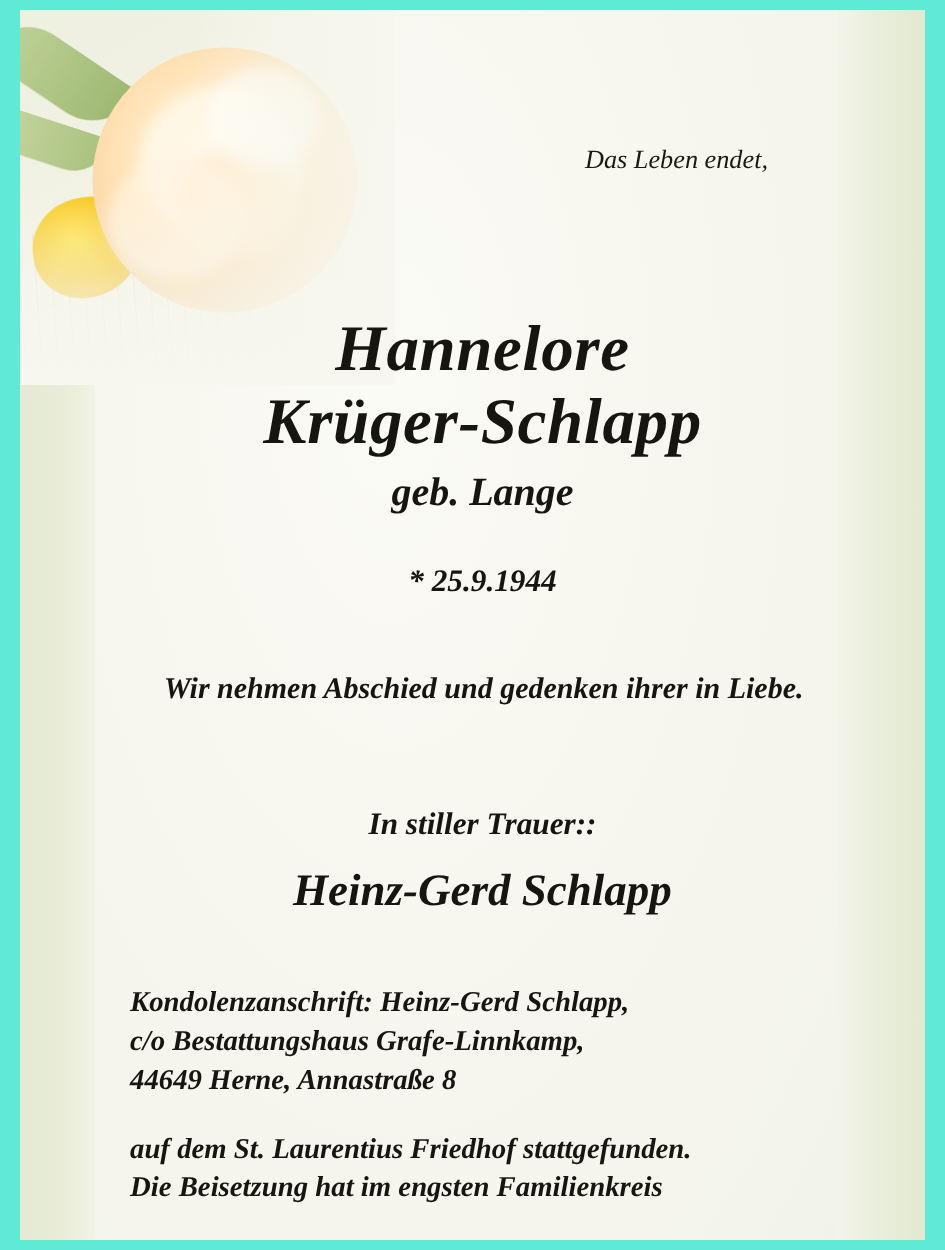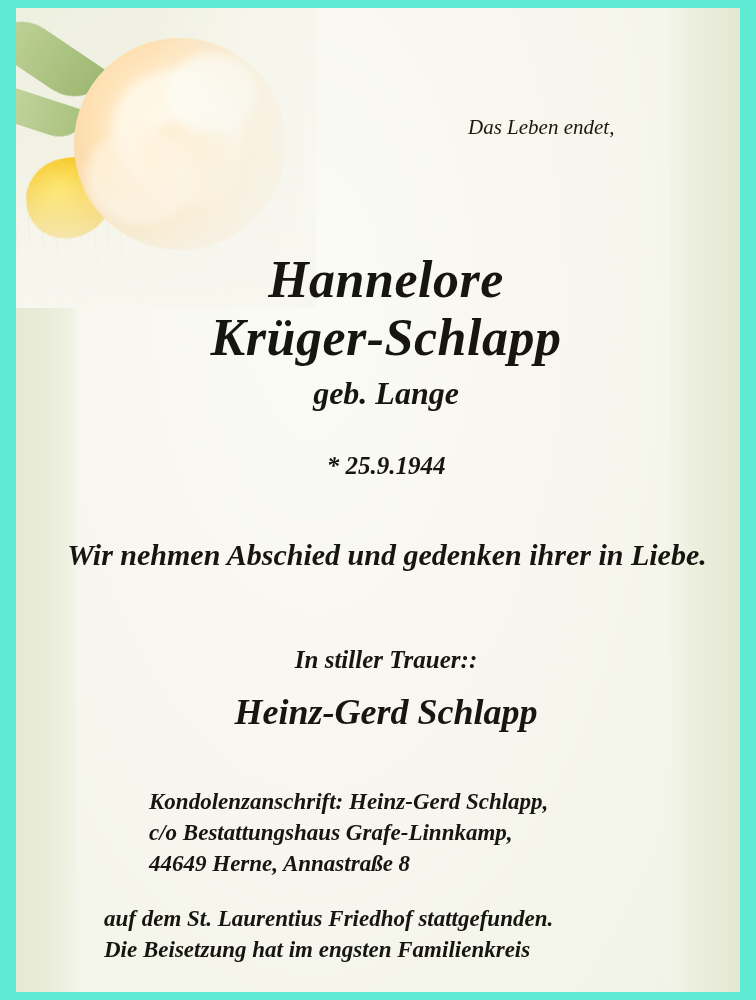--- a/index.html
+++ b/index.html
@@ -171,21 +171,21 @@
     margin-top: 12px;
   }
   .farewell {
     position: absolute;
     left: 46px;
     top: 530px;
     width: 650px;
     text-align: center;
     font-weight: bold;
     font-style: italic;
-    font-size: 30px;
+    font-size: 24px;
   }
   .mourners {
     position: absolute;
     left: 60px;
     top: 638px;
     width: 620px;
     text-align: center;
   }
   .mourn-head {
     font-weight: bold;
@@ -200,21 +200,20 @@
     line-height: 44px;
   }
   .address {
     position: absolute;
     left: 88px;
     top: 778px;
     font-weight: bold;
     font-style: italic;
     font-size: 23px;
     line-height: 31px;
-    margin-left: 45px;
   }
   .funeral {
     position: absolute;
     left: 88px;
     top: 895px;
     font-weight: bold;
     font-style: italic;
     font-size: 23px;
     line-height: 31px;
   }

